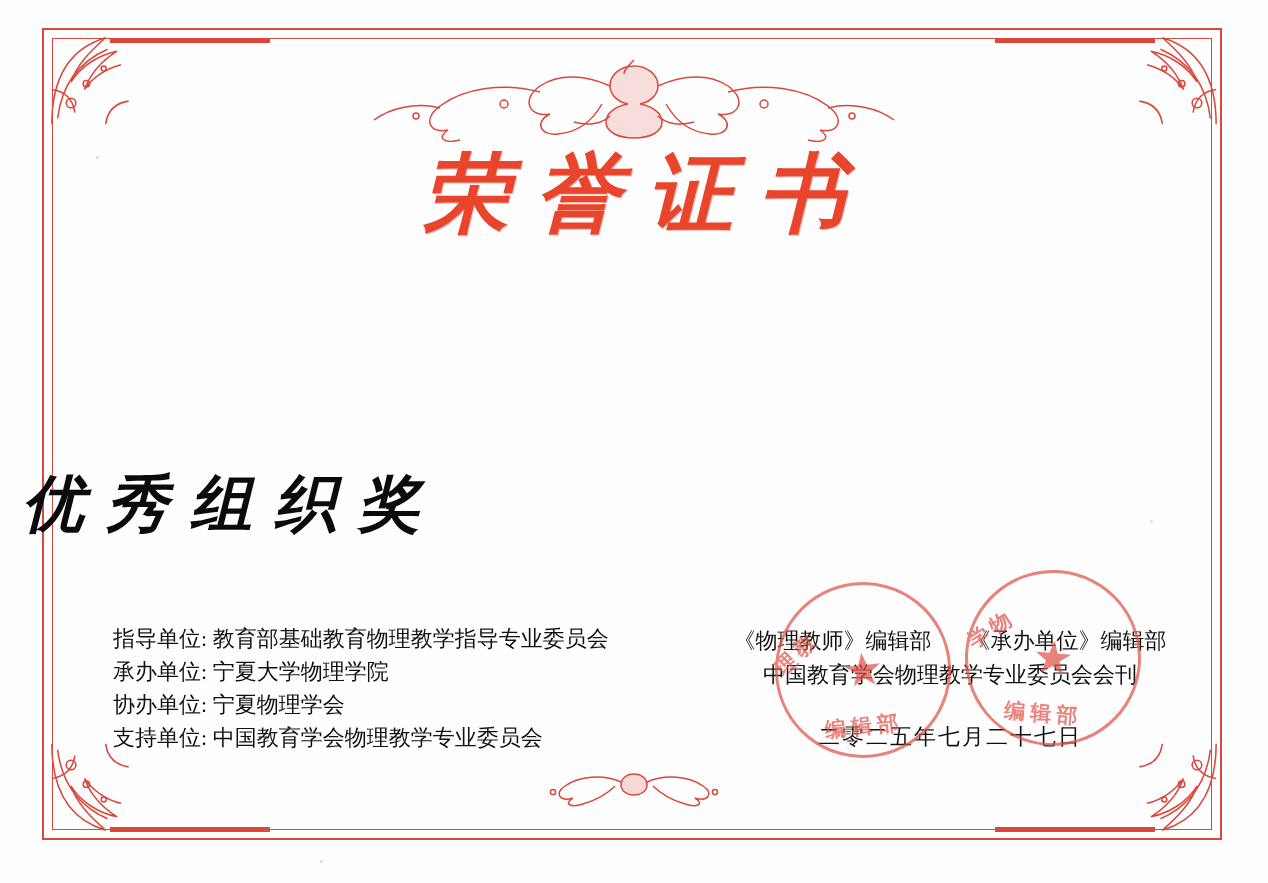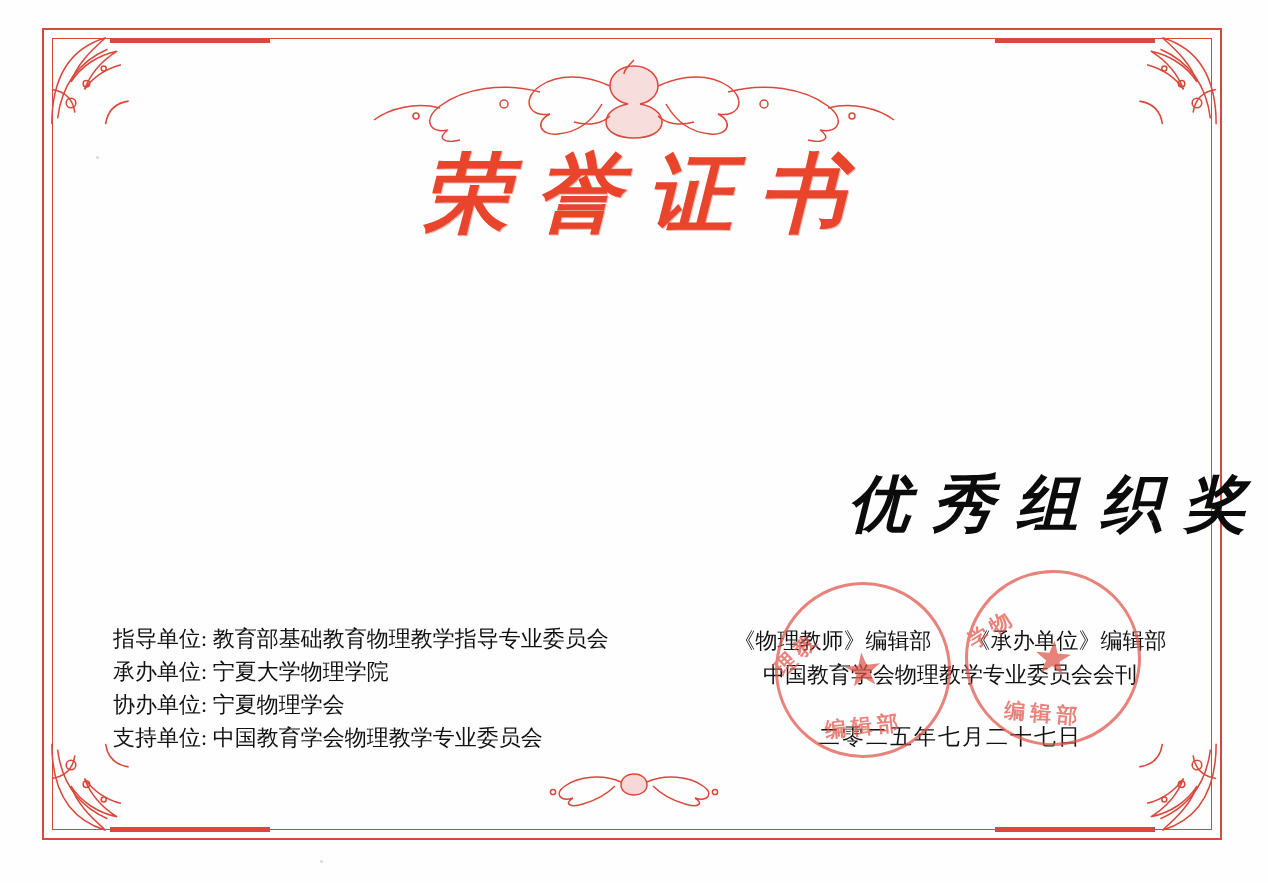--- a/index.html
+++ b/index.html
@@ -123,21 +123,21 @@
     padding: 0 6px;
     font-size: 28px;
   }
 
   
   .award {
     position: absolute;
     left: 0;
     top: 462px;
     width: 1268px;
-    text-align: right;
+    text-align: left;
     font-size: 62px;
     font-weight: bold;
     font-style: italic;
     letter-spacing: 22px;
     text-indent: 22px;
     color: #0b0b0b;
     font-family: "DejaVu Serif", "Liberation Serif", serif;
   }
 
   

